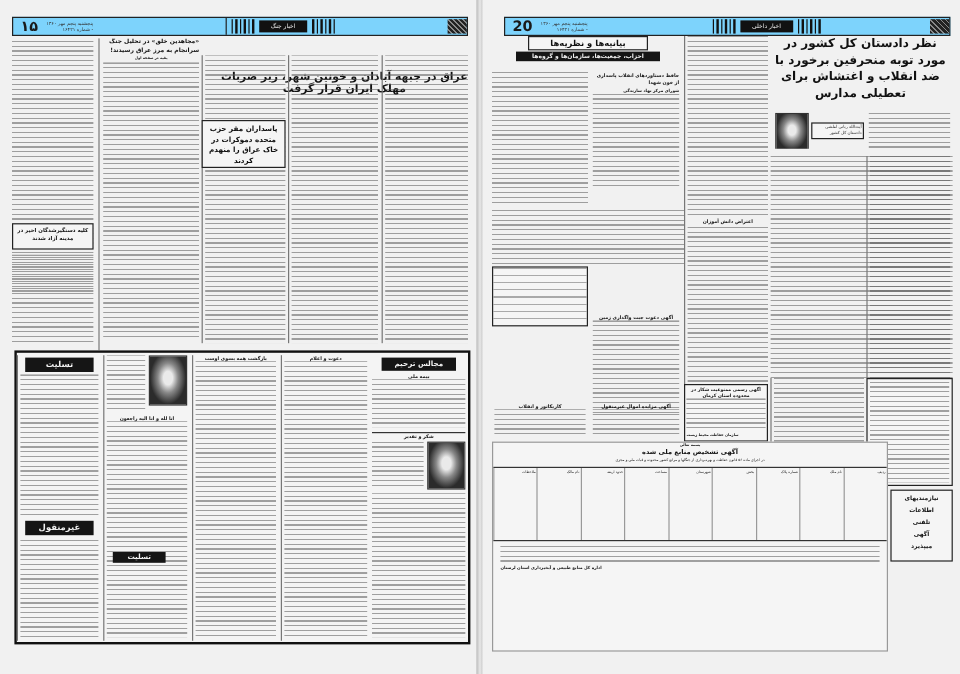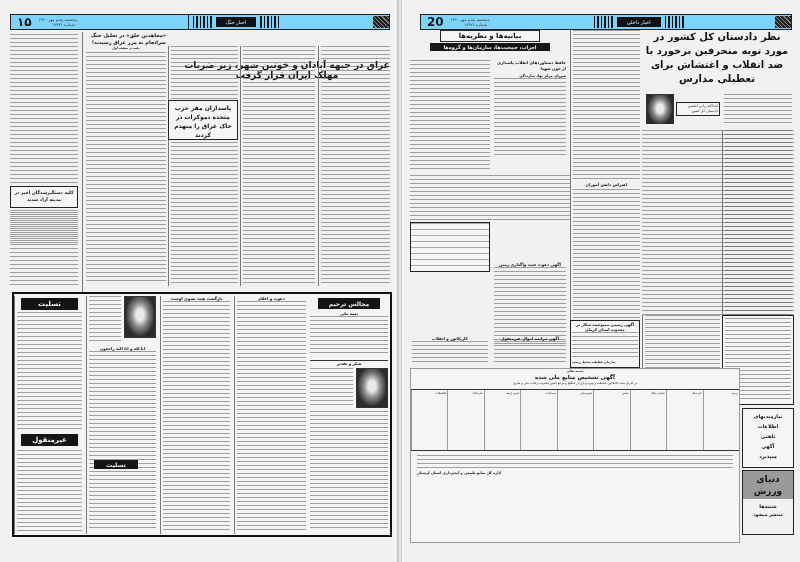--- a/index.html
+++ b/index.html
@@ -248,22 +248,17 @@
   </div>
 
   <div class="col boxed" style="left:340px; top:408px; width:52px; height:60px; padding:2px; display:flex; flex-direction:column; align-items:center;">
     <div class="headline" style="font-size:5px; line-height:10px;">نیازمندیهای</div>
     <div class="headline" style="font-size:5px; line-height:10px;">اطلاعات</div>
     <div class="headline" style="font-size:5px; line-height:10px;">تلفنی</div>
     <div class="headline" style="font-size:5px; line-height:10px;">آگهی</div>
     <div class="headline" style="font-size:5px; line-height:10px;">میپذیرد</div>
   </div>
 
-  <div class="col" style="left:340px; top:470px; width:52px; height:65px; border:1px solid #222;">
-    <div class="headline" style="background:#9a9a9a; font-size:9px; line-height:12px; padding:2px;">دنیای ورزش</div>
-    <div class="headline" style="font-size:5px; margin-top:4px;">شنبه‌ها</div>
-    <div class="headline" style="font-size:4.5px; margin-top:3px;">منتشر میشود</div>
-  </div>
 
   <div class="col vr" style="left:320px; top:130px; width:72px; height:185px; padding-left:2px;">
       <div class="lines"></div>
     </div>
 </div>
 
 </body></html>

